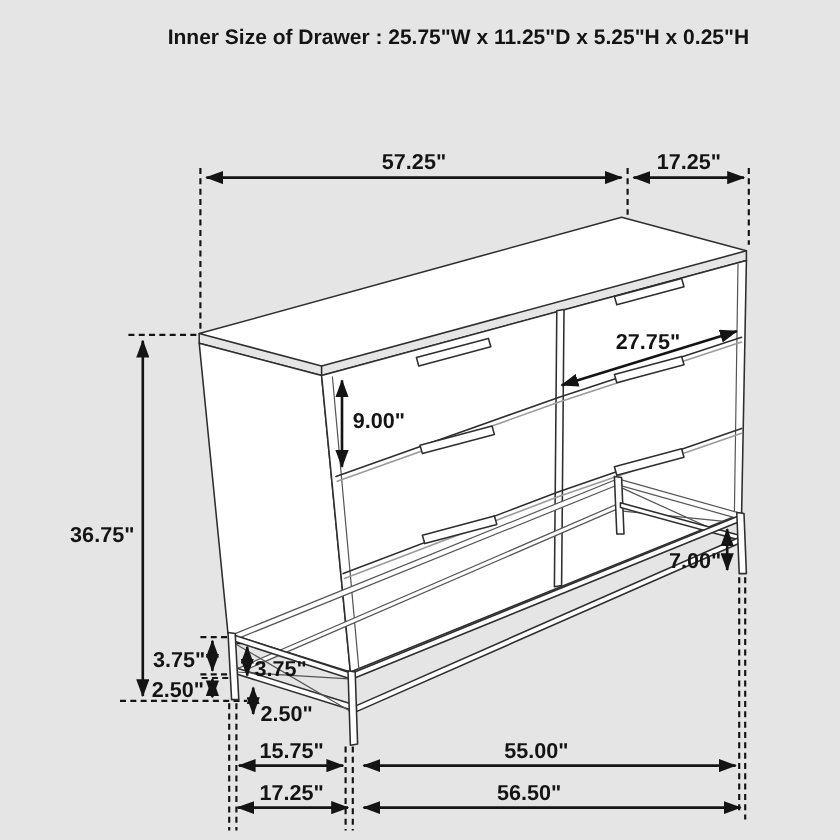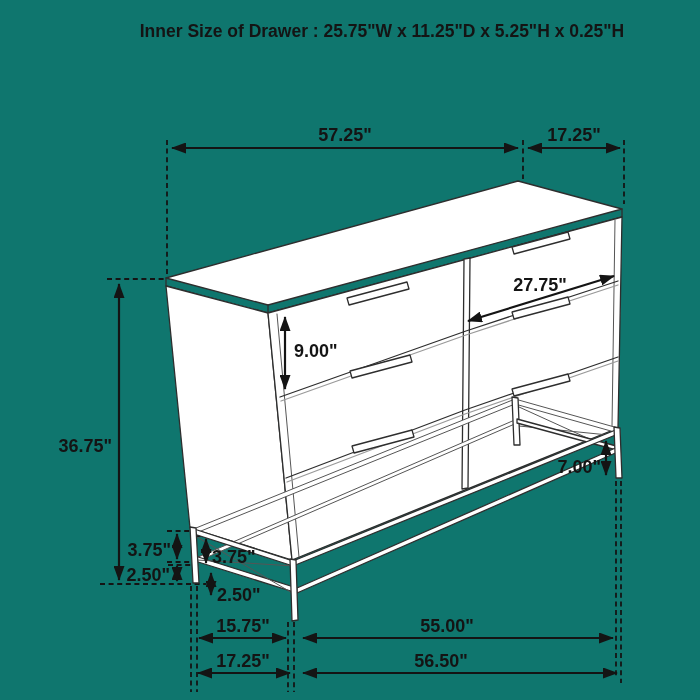--- a/index.html
+++ b/index.html
@@ -1,16 +1,16 @@
 <!DOCTYPE html>
 <html><head>
 <meta charset="utf-8">
 <style>
   html,body{margin:0;padding:0;background:#ffffff;}
-  .page{position:relative;width:700px;height:700px;background:#0f766e;overflow:hidden;
+  .page{position:relative;width:700px;height:700px;background:#e5e5e5;overflow:hidden;
         font-family:"Liberation Sans","DejaVu Sans",sans-serif;}
   svg{position:absolute;left:0;top:0;}
   .ln{fill:none;stroke:#2e2e2e;stroke-width:1.3;stroke-linejoin:round;stroke-linecap:round;}
   .fillw{fill:#ffffff;}
   .thin{stroke-width:1;stroke:#555;}
   .gray{stroke:#9a9a9a;}
   .dash{fill:none;stroke:#141414;stroke-width:1.8;stroke-dasharray:5 3.6;}
   .dim{fill:none;stroke:#141414;stroke-width:2.2;}
   .lbl{font-family:"Liberation Sans","DejaVu Sans",sans-serif;font-weight:bold;
        font-size:18px;fill:#141414;}

